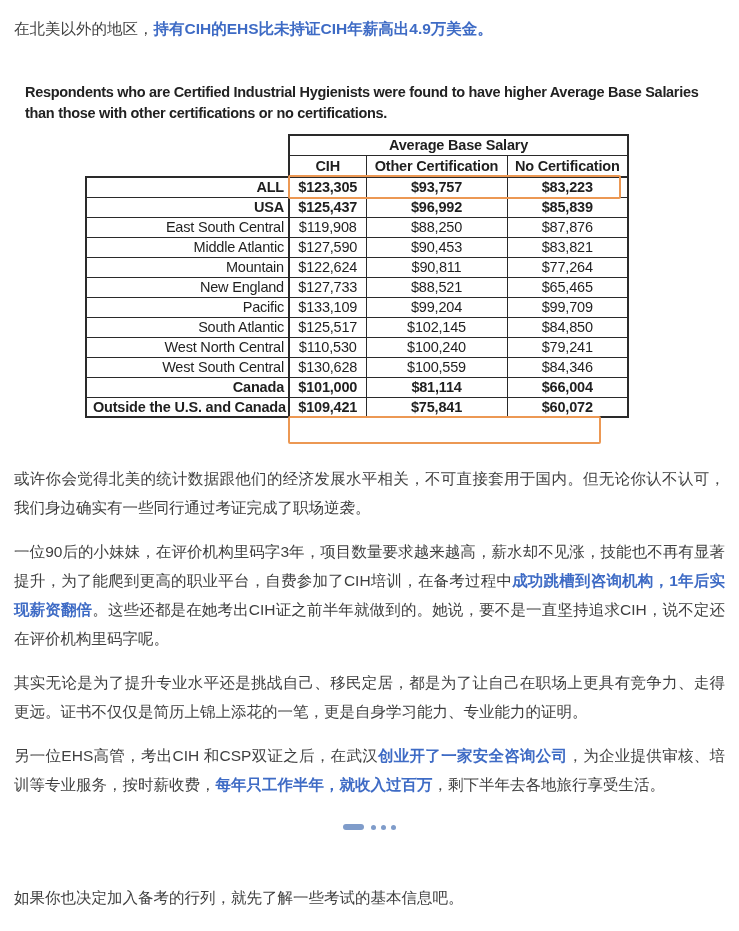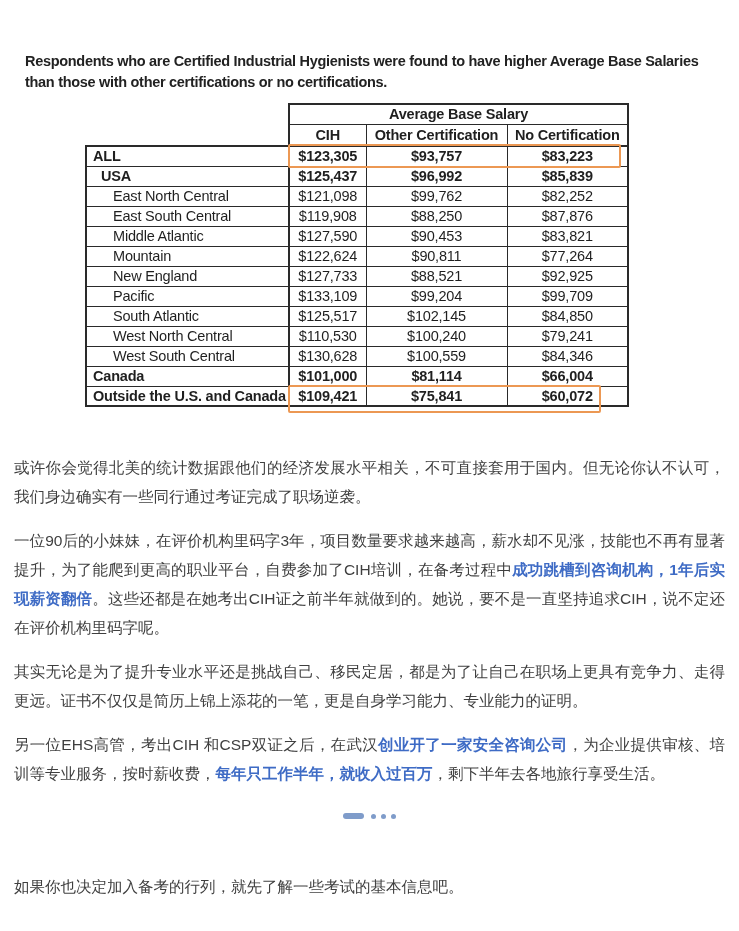--- a/index.html
+++ b/index.html
@@ -40,40 +40,41 @@
   thead tr.col-row th{height:22px;border-bottom-width:1px;}
   thead th.col-cih{border-left-width:2px;}
   thead th.col-last{border-right-width:2px;}
   tbody td{border:1px solid var(--table-border);}
   tbody tr:first-child td{border-top-width:2px;}
   tbody tr:last-child td{border-bottom-width:2px;}
   tbody td:first-child{border-left-width:2px;}
   tbody td:nth-child(2){border-left-width:2px;}
   tbody td:last-child{border-right-width:2px;}
   tbody tr.bold-row td{font-weight:bold;}
-  td.label{text-align:left;}
+  td.label{text-align:right;}
   td.indent-0{padding-left:6px;}
   td.indent-1{padding-left:14px;}
   td.indent-2{padding-left:26px;}
   td.value{text-align:center;}
   .hl-box{
     position:absolute;border:2px solid var(--highlight-orange);
     border-radius:2px;box-sizing:border-box;pointer-events:none;background:transparent;
   }
   .paras{margin-top:46px;}
   .divider{display:flex;align-items:center;justify-content:center;gap:5px;margin:24px 0 0;height:8px;}
   .divider .dash{width:21px;height:6px;border-radius:3px;background:var(--divider-blue);margin-right:2px;}
   .divider .dot{width:5px;height:5px;border-radius:50%;background:var(--divider-blue);}
   .closing{margin-top:52px;margin-bottom:0;}
 </style>
 </head>
 <body>
 
 <div class="page">
 
+  <p class="para lead"><span>在北美以外的地区，</span><span class="hl">持有CIH的EHS比未持证CIH年薪高出4.9万美金。</span></p>
 
   <figure class="figure" style="margin-left:0;margin-right:0;">
     <p class="caption">Respondents who are Certified Industrial Hygienists were found to have higher Average Base Salaries than those with other certifications or no certifications.</p>
     <div class="table-wrap">
       <table class="salary-table">
         <colgroup>
           <col style="width:203px">
             <col style="width:77px">
             <col style="width:141px">
             <col style="width:121px">
@@ -97,26 +98,20 @@
               <td class="value">$93,757</td>
               <td class="value">$83,223</td>
             </tr>
             <tr class="bold-row">
               <td class="label indent-1">USA</td>
               <td class="value">$125,437</td>
               <td class="value">$96,992</td>
               <td class="value">$85,839</td>
             </tr>
             <tr>
-              <td class="label indent-2">East North Central</td>
-              <td class="value">$121,098</td>
-              <td class="value">$99,762</td>
-              <td class="value">$82,252</td>
-            </tr>
-            <tr>
               <td class="label indent-2">East South Central</td>
               <td class="value">$119,908</td>
               <td class="value">$88,250</td>
               <td class="value">$87,876</td>
             </tr>
             <tr>
               <td class="label indent-2">Middle Atlantic</td>
               <td class="value">$127,590</td>
               <td class="value">$90,453</td>
               <td class="value">$83,821</td>
@@ -124,21 +119,21 @@
             <tr>
               <td class="label indent-2">Mountain</td>
               <td class="value">$122,624</td>
               <td class="value">$90,811</td>
               <td class="value">$77,264</td>
             </tr>
             <tr>
               <td class="label indent-2">New England</td>
               <td class="value">$127,733</td>
               <td class="value">$88,521</td>
-              <td class="value">$92,925</td>
+              <td class="value">$65,465</td>
             </tr>
             <tr>
               <td class="label indent-2">Pacific</td>
               <td class="value">$133,109</td>
               <td class="value">$99,204</td>
               <td class="value">$99,709</td>
             </tr>
             <tr>
               <td class="label indent-2">South Atlantic</td>
               <td class="value">$125,517</td>

